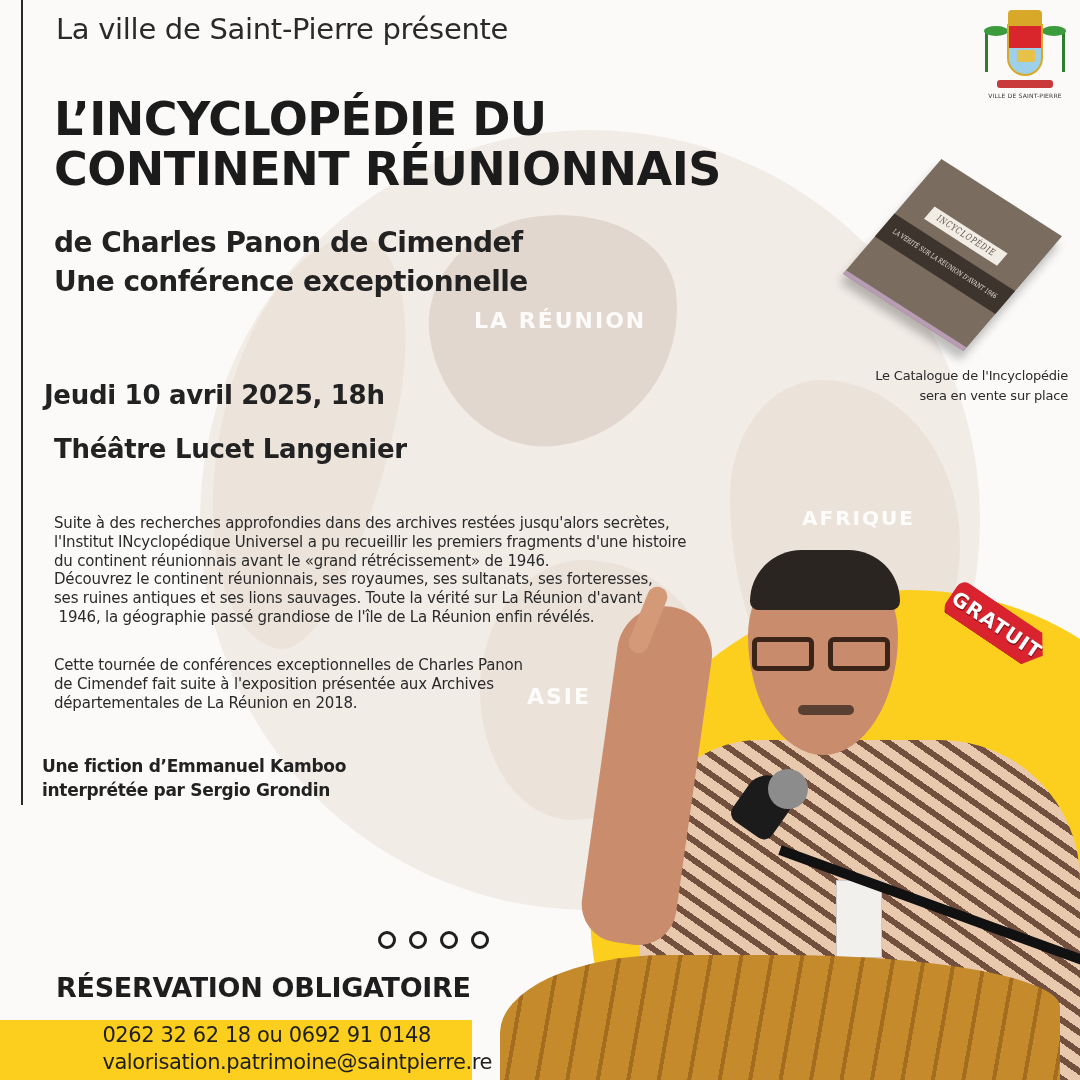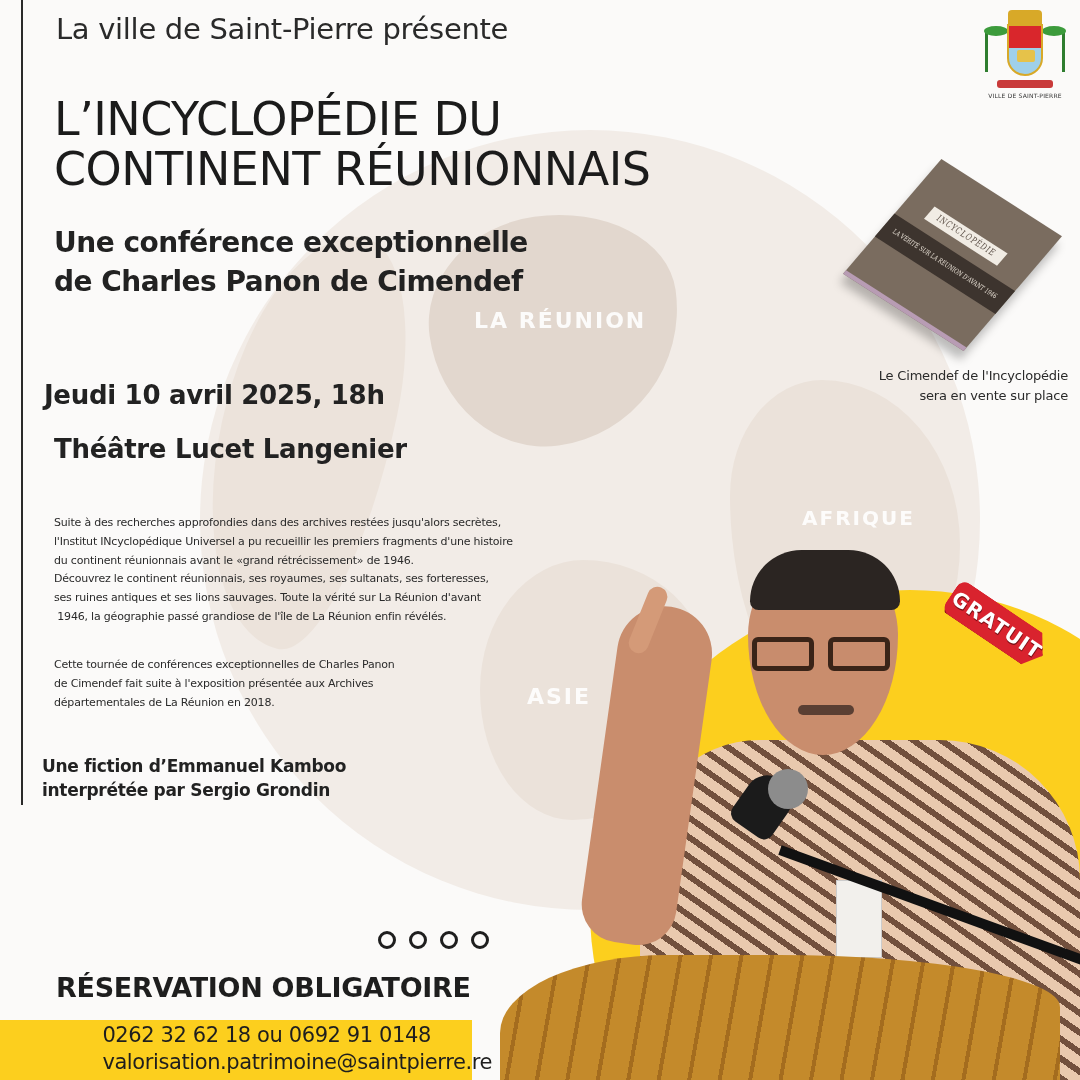--- a/index.html
+++ b/index.html
@@ -49,26 +49,26 @@
     }
     .lbl-reunion { left: 474px; top: 308px; font-size: 22px; }
     .lbl-afrique { left: 802px; top: 470px; font-size: 20px; margin-top: 36px; }
     .lbl-asie { left: 527px; top: 684px; font-size: 22px; }
 
     
     .vrule { left: 21px; top: 0; width: 2px; height: 805px; background: #2a2a2a; }
 
     
     .presente { left: 56px; top: 12px; font-size: 29px; font-weight: normal; color: #2a2a2a; font-family: "DejaVu Sans", sans-serif; letter-spacing: -0.3px; }
-    .title { left: 54px; top: 94px; font-size: 46px; line-height: 50px; font-weight: normal; color: #1b1b1b; font-family: "DejaVu Sans", sans-serif; letter-spacing: -0.5px; }
+    .title { left: 54px; top: 94px; font-size: 46px; line-height: 50px; font-weight: bold; color: #1b1b1b; font-family: "DejaVu Sans", sans-serif; letter-spacing: -0.5px; }
     .subtitle { left: 54px; top: 223px; font-size: 28px; line-height: 39px; font-weight: bold; color: #222; letter-spacing: -0.5px; }
     .date { left: 44px; top: 380px; font-size: 26px; font-weight: bold; color: #222; letter-spacing: -0.3px; }
     .venue { left: 54px; top: 434px; font-size: 26px; font-weight: bold; color: #222; letter-spacing: -0.3px; }
 
-    .para { left: 54px; font-size: 11px; line-height: 18.8px; color: #2a2a2a; letter-spacing: -0.2px; }
+    .para { left: 54px; font-size: 15px; line-height: 18.8px; color: #2a2a2a; letter-spacing: -0.2px; }
     .para1 { top: 514px; width: 660px; }
     .para2 { top: 656px; width: 520px; }
     .credits { left: 42px; top: 754px; font-size: 17px; line-height: 24px; font-weight: bold; color: #222; letter-spacing: -0.3px; }
 
     
     .book-wrap { left: 848px; top: 180px; width: 210px; height: 175px; }
     .book {
       left: 22px; top: 10px; width: 165px; height: 130px;
       background: #7a6c5f;
       transform: skewX(-18deg) rotate(28deg);
@@ -187,22 +187,22 @@
 <div class="abs land-label lbl-afrique">AFRIQUE</div>
 
 <div class="abs vrule"></div>
 
 <div class="abs presente">La ville de Saint-Pierre présente</div>
 <div class="abs title">
   <div>L’INCYCLOPÉDIE DU</div>
   <div>CONTINENT RÉUNIONNAIS</div>
 </div>
 <div class="abs subtitle">
+  <div>de Charles Panon de Cimendef</div>
   <div>Une conférence exceptionnelle</div>
-  <div>de Charles Panon de Cimendef</div>
 </div>
 
 <div class="abs date">Jeudi 10 avril 2025, 18h</div>
 <div class="abs venue">Théâtre Lucet Langenier</div>
 
 <div class="abs para para1">
   <div>Suite à des recherches approfondies dans des archives restées jusqu'alors secrètes,</div>
   <div>l'Institut INcyclopédique Universel a pu recueillir les premiers fragments d'une histoire</div>
   <div>du continent réunionnais avant le «grand rétrécissement» de 1946.</div>
   <div>Découvrez le continent réunionnais, ses royaumes, ses sultanats, ses forteresses,</div>
@@ -232,21 +232,21 @@
 
 <div class="abs book-wrap">
   <div class="abs book">
     <div class="abs book-title">INCYCLOPÉDIE</div>
     <div class="abs book-band">
       <div class="book-band-text">LA VÉRITÉ SUR LA RÉUNION D'AVANT 1946</div>
     </div>
   </div>
 </div>
 <div class="abs catalogue-caption">
-  <div>Le Cimendef de l'Incyclopédie</div>
+  <div>Le Catalogue de l'Incyclopédie</div>
   <div>sera en vente sur place</div>
 </div>
 
 <div class="abs yellow-circle"></div>
 <div class="abs land-label lbl-asie">ASIE</div>
 
 <div class="abs speaker">
   <div class="abs torso"></div>
   <div class="abs arm"></div>
   <div class="abs finger"></div>

